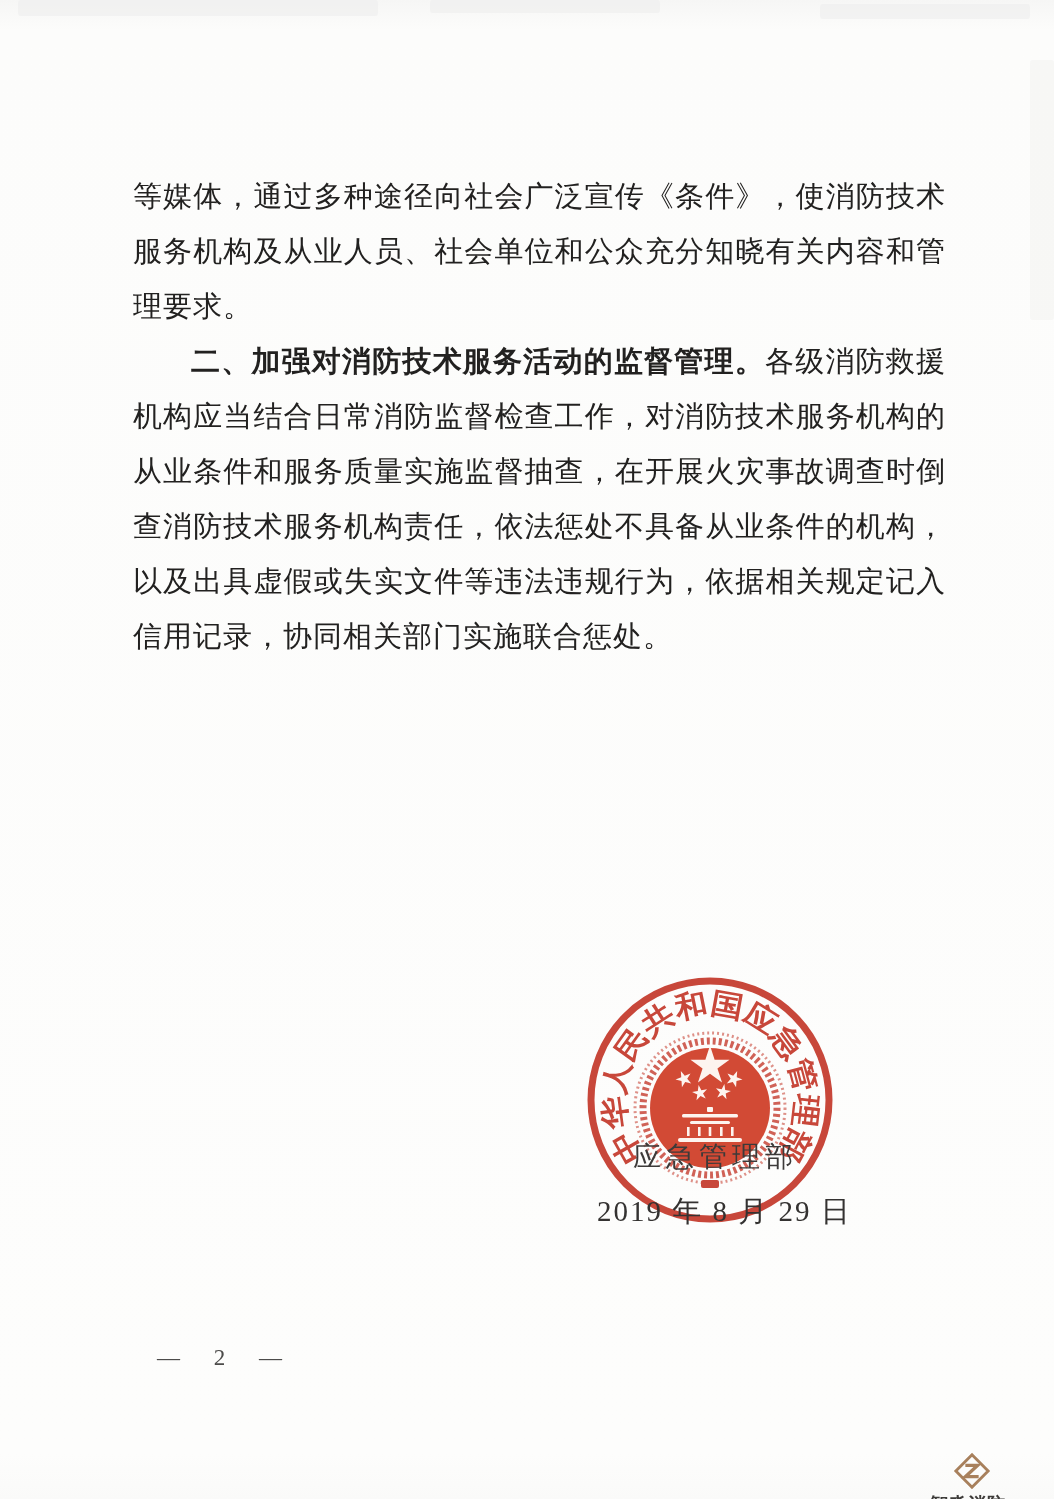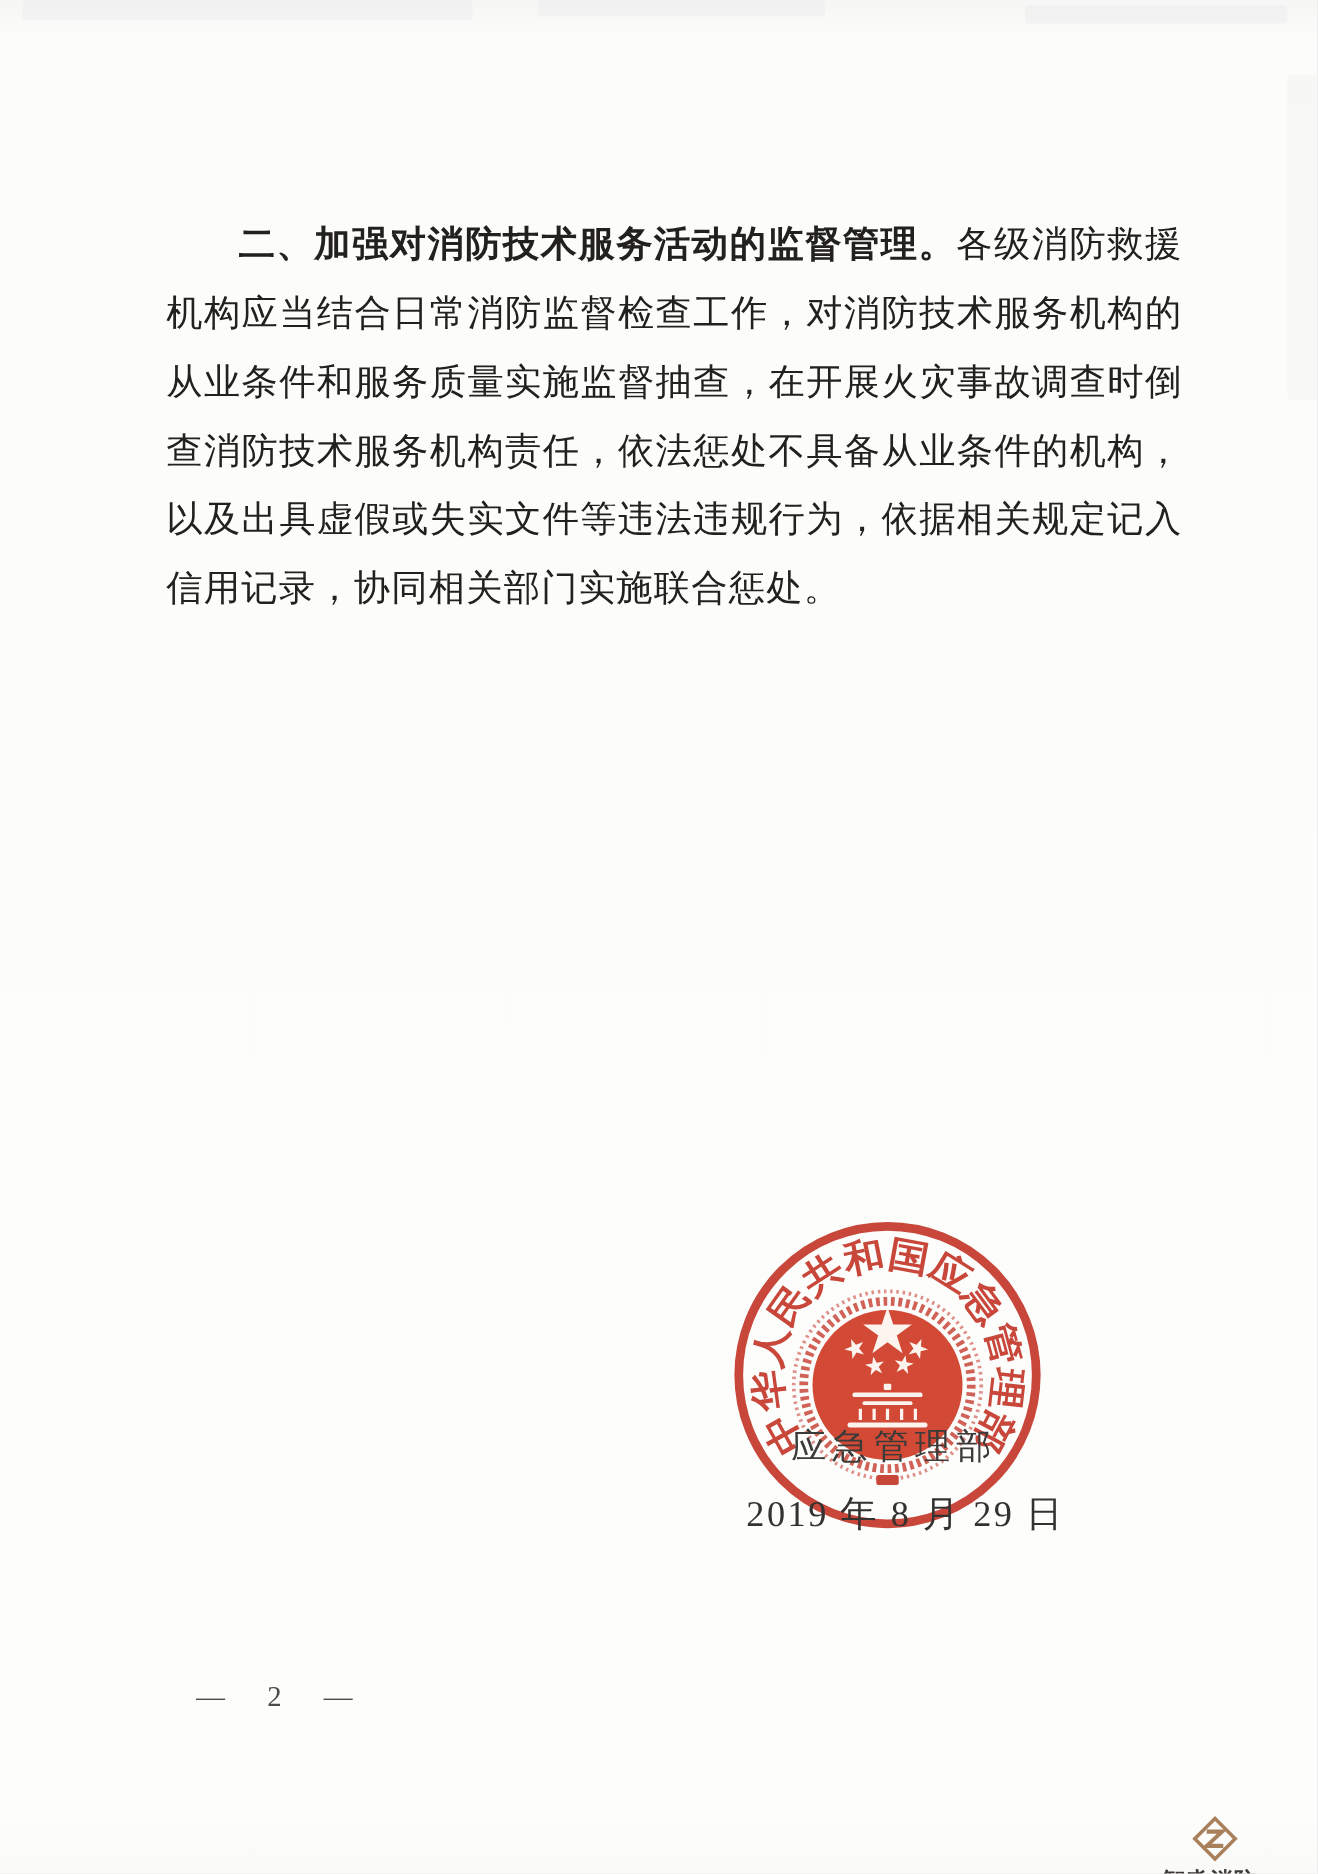--- a/index.html
+++ b/index.html
@@ -116,20 +116,21 @@
 <body>
 
 <div class="page">
 
   <div class="smudge s1"></div>
   <div class="smudge s2"></div>
   <div class="smudge s3"></div>
   <div class="smudge s4"></div>
 
   <div class="doc-body">
+    <p class="para"><span>等媒体，通过多种途径向社会广泛宣传《条件》，使消防技术服务机构及从业人员、社会单位和公众充分知晓有关内容和管理要求。</span></p>
     <p class="para indent"><span class="lead">二、加强对消防技术服务活动的监督管理。</span><span>各级消防救援机构应当结合日常消防监督检查工作，对消防技术服务机构的从业条件和服务质量实施监督抽查，在开展火灾事故调查时倒查消防技术服务机构责任，依法惩处不具备从业条件的机构，以及出具虚假或失实文件等违法违规行为，依据相关规定记入信用记录，协同相关部门实施联合惩处。</span></p>
   </div>
 
   <svg class="seal" viewBox="-130 -130 260 260" aria-hidden="true">
     <defs>
       <polygon id="star" points="0,-10 -2.25,-3.09 -9.51,-3.09 -3.63,1.18 -5.88,8.09 0,3.82 5.88,8.09 3.63,1.18 9.51,-3.09 2.25,-3.09"></polygon>
       <path id="sealArc" d="M -65.9 55.3 A 86 86 0 1 1 65.9 55.3" fill="none"></path>
     </defs>
 
     <circle class="ring" cx="0" cy="0" r="119"></circle>

